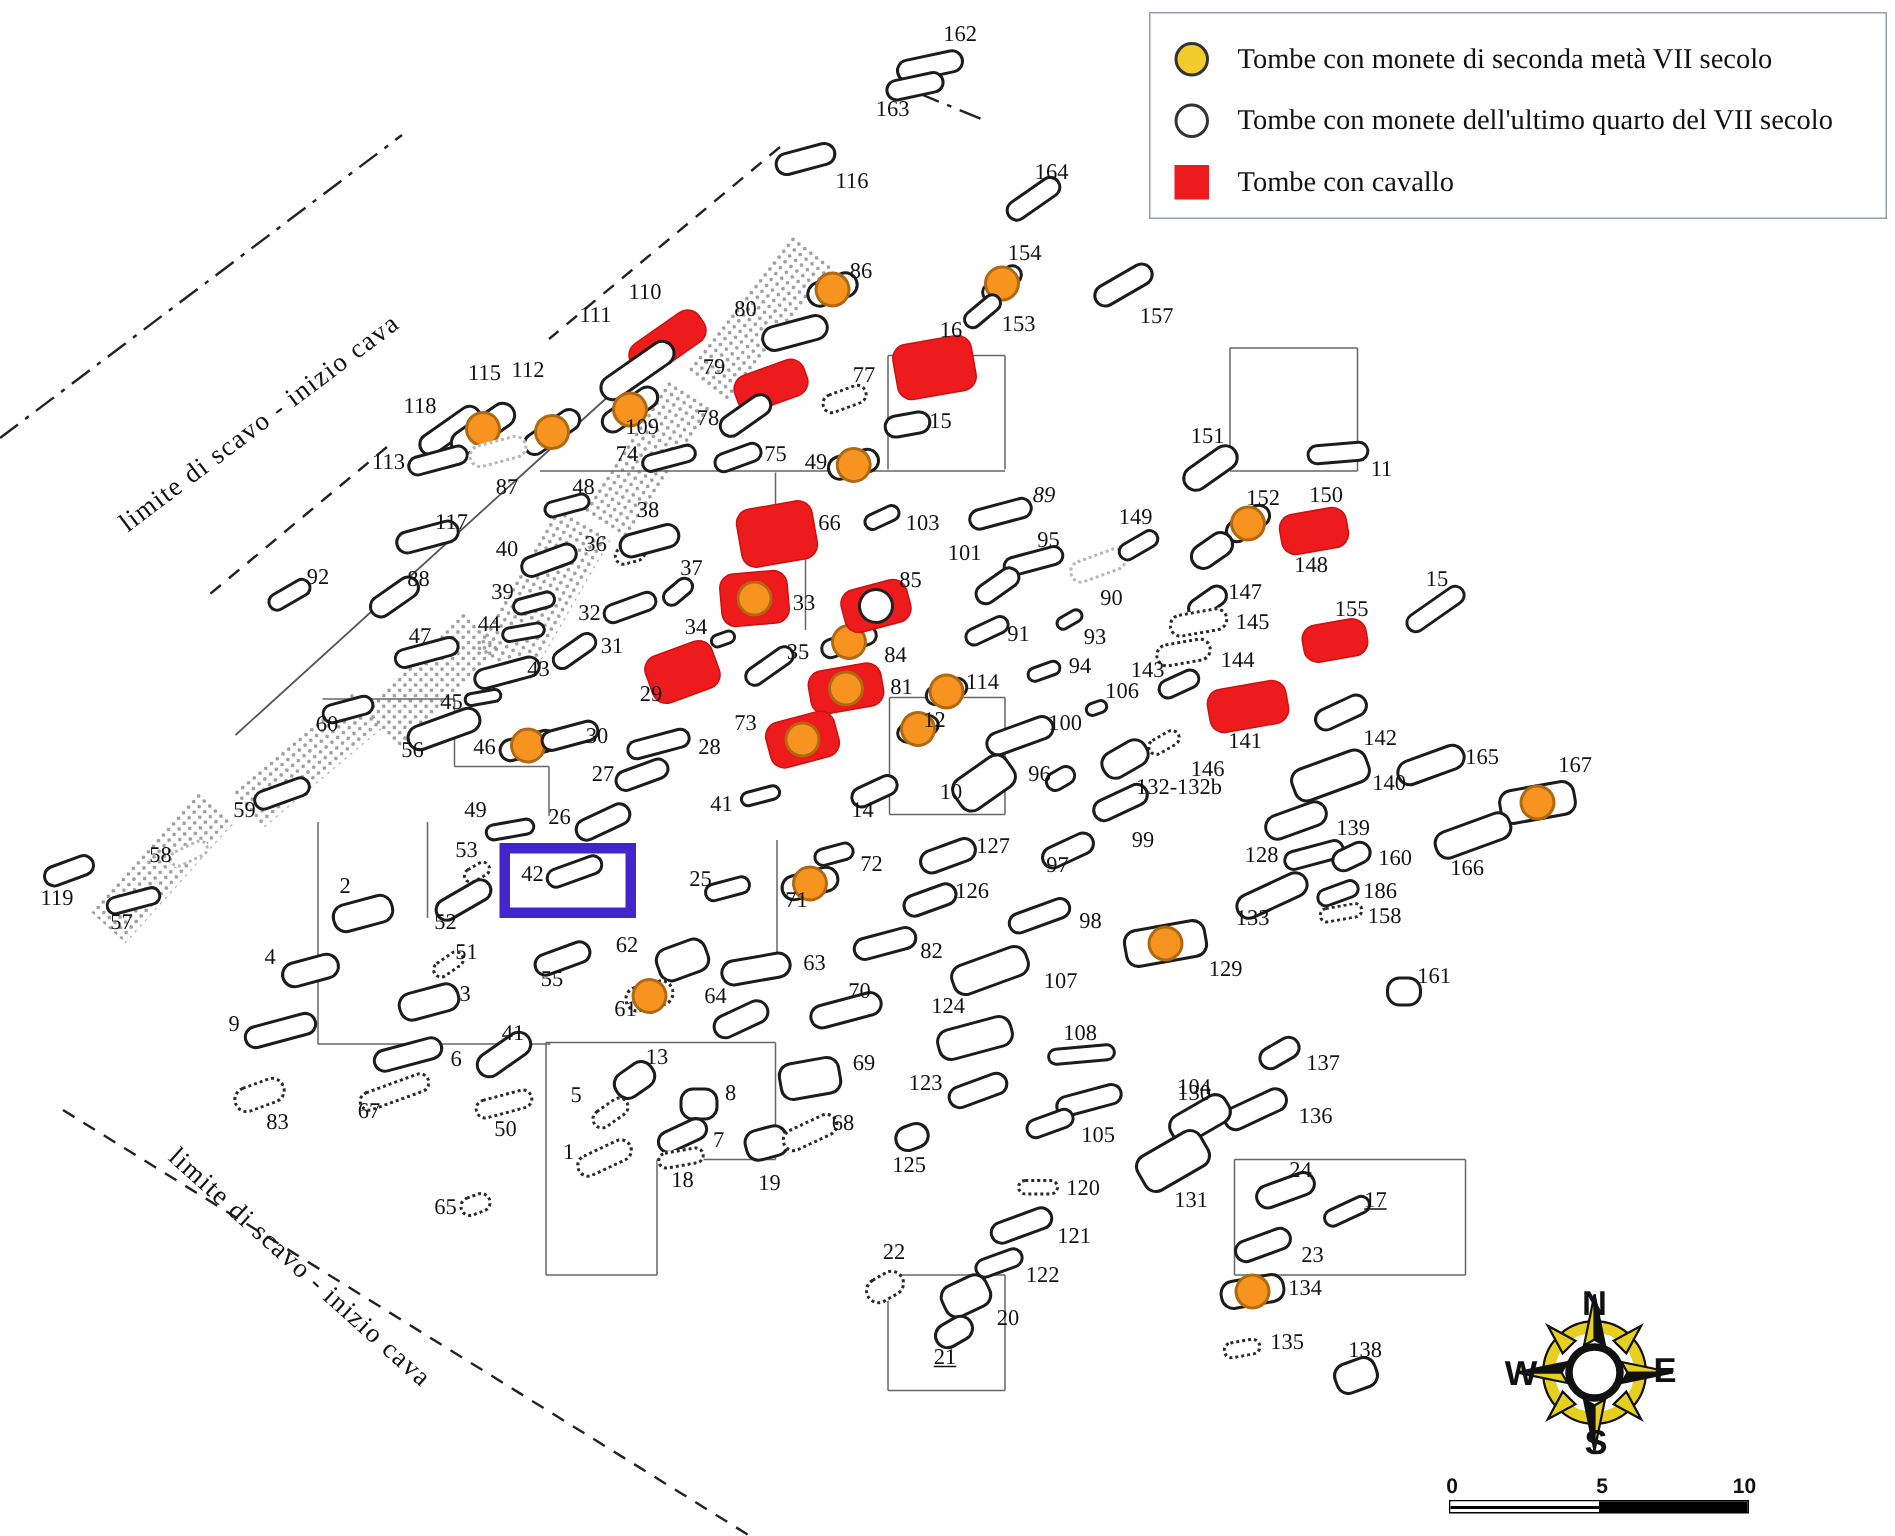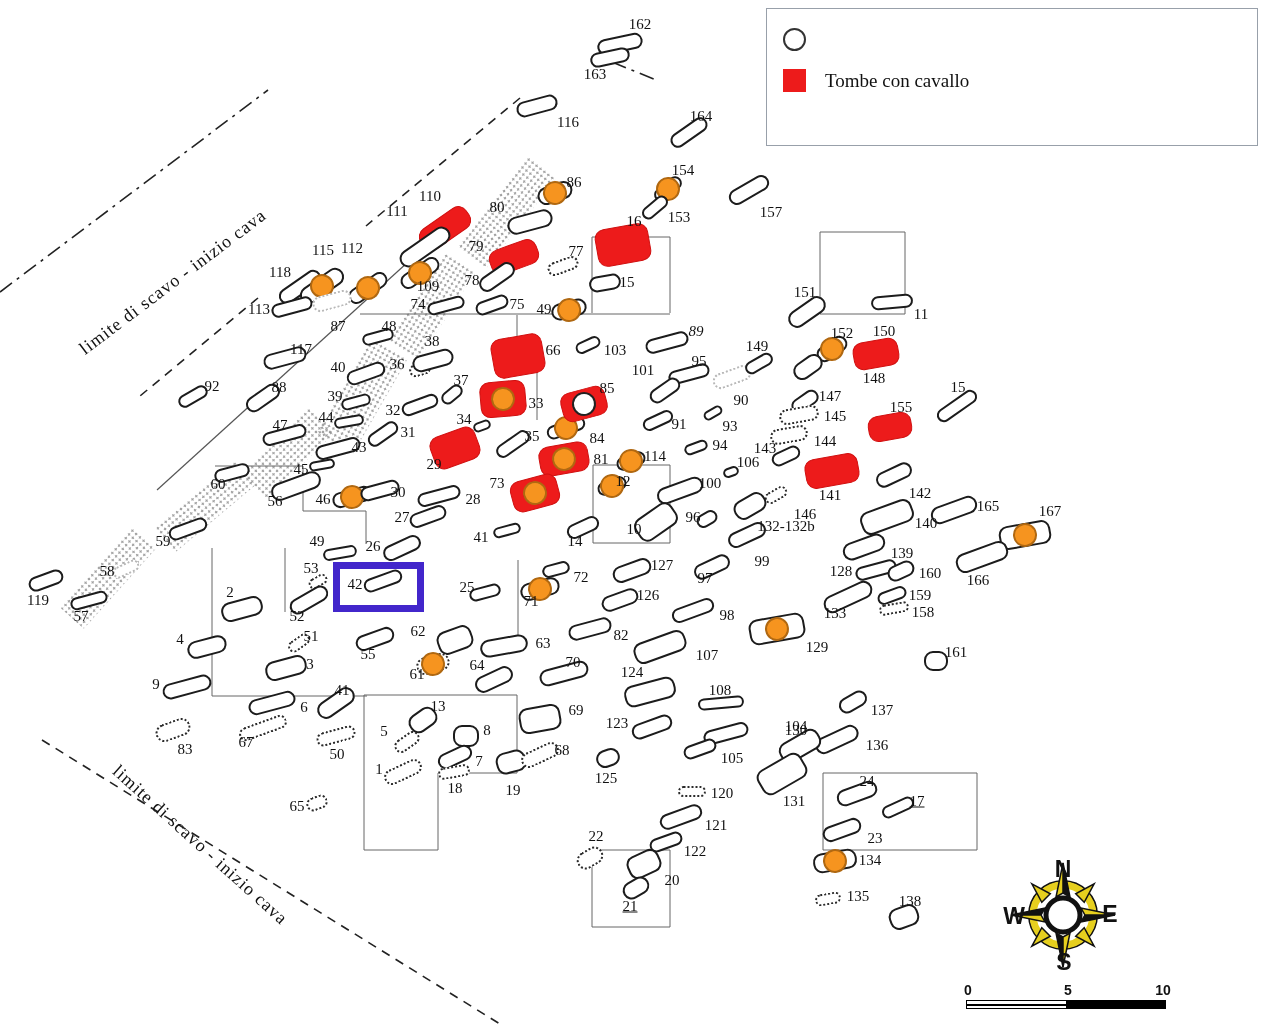--- a/index.html
+++ b/index.html
@@ -44,22 +44,29 @@
 <body>
 
 <div id="map">
 
   <div class="exc-label" id="exc1">limite di scavo - inizio cava</div>
   <div class="exc-label" id="exc2">limite di scavo - inizio cava</div>
 
   <div id="legend">
     <div class="leg-row">
       <span class="leg-sym">
+          <span class="leg-circle y"></span>
+        </span>
+      <span class="leg-text">Tombe con monete di seconda metà VII secolo</span>
+    </div>
+    <div class="leg-row">
+      <span class="leg-sym">
           <span class="leg-circle w"></span>
         </span>
+      <span class="leg-text">Tombe con monete dell'ultimo quarto del VII secolo</span>
     </div>
     <div class="leg-row">
       <span class="leg-sym">
           <span class="leg-square"></span>
         </span>
       <span class="leg-text">Tombe con cavallo</span>
     </div>
   </div>
 
   <div id="highlight-box" style="left: 333px; top: 562px; width: 91px; height: 50px; border-color: rgb(66, 38, 203);"></div>
@@ -490,21 +497,21 @@
       <div class="dot y"></div>
     </div>
     <div class="tlabel" style="left: 1050px; top: 511px;">167</div>
     <div class="tomb o" style="left: 842px; top: 538px; width: 44px; height: 18px; transform: rotate(-20deg);"></div>
     <div class="tlabel" style="left: 902px; top: 553px;">139</div>
     <div class="tomb o" style="left: 855px; top: 563px; width: 42px; height: 14px; transform: rotate(-15deg);"></div>
     <div class="tlabel" style="left: 841px; top: 571px;">128</div>
     <div class="tomb o" style="left: 887px; top: 563px; width: 28px; height: 16px; transform: rotate(-25deg);"></div>
     <div class="tlabel" style="left: 930px; top: 573px;">160</div>
     <div class="tomb o" style="left: 877px; top: 588.5px; width: 30px; height: 13px; transform: rotate(-20deg);"></div>
-    <div class="tlabel" style="left: 920px; top: 595px;">159</div>
+    <div class="tlabel" style="left: 920px; top: 595px;">186</div>
     <div class="tomb d" style="left: 879px; top: 602.5px; width: 30px; height: 11px; transform: rotate(-10deg);"></div>
     <div class="tlabel" style="left: 923px; top: 612px;">158</div>
     <div class="tomb o" style="left: 822px; top: 588px; width: 52px; height: 18px; transform: rotate(-25deg);"></div>
     <div class="tlabel" style="left: 835px; top: 613px;">133</div>
     <div class="tomb o" style="left: 955px; top: 547px; width: 54px; height: 20px; transform: rotate(-20deg);"></div>
     <div class="tlabel" style="left: 978px; top: 580px;">166</div>
     <div class="tomb o" style="left: 749px; top: 616px; width: 56px; height: 26px; transform: rotate(-10deg);">
       <div class="dot y"></div>
     </div>
     <div class="tlabel" style="left: 817px; top: 647px;">129</div>

